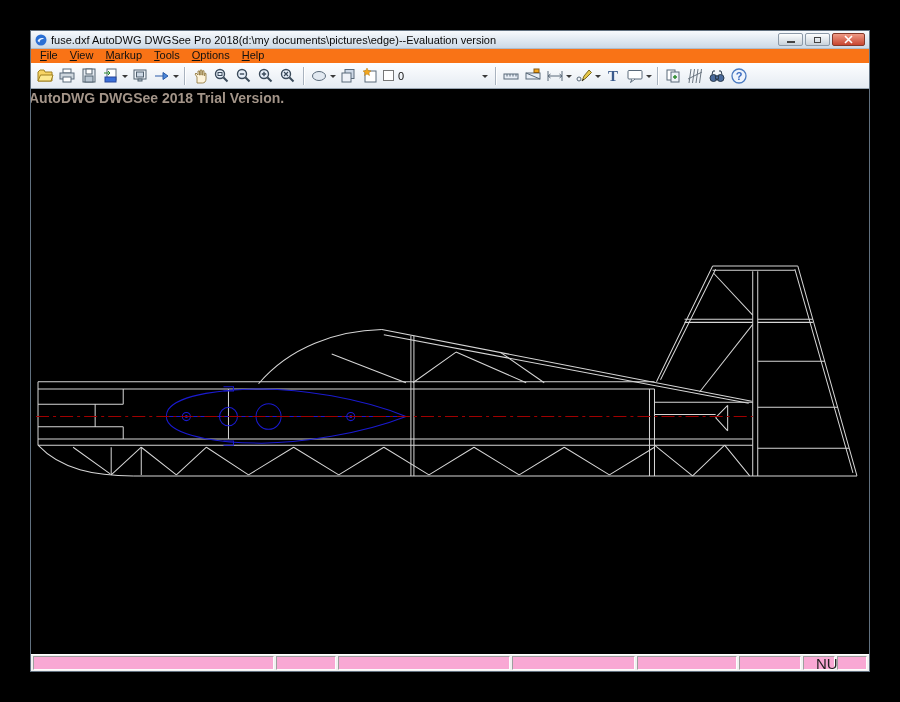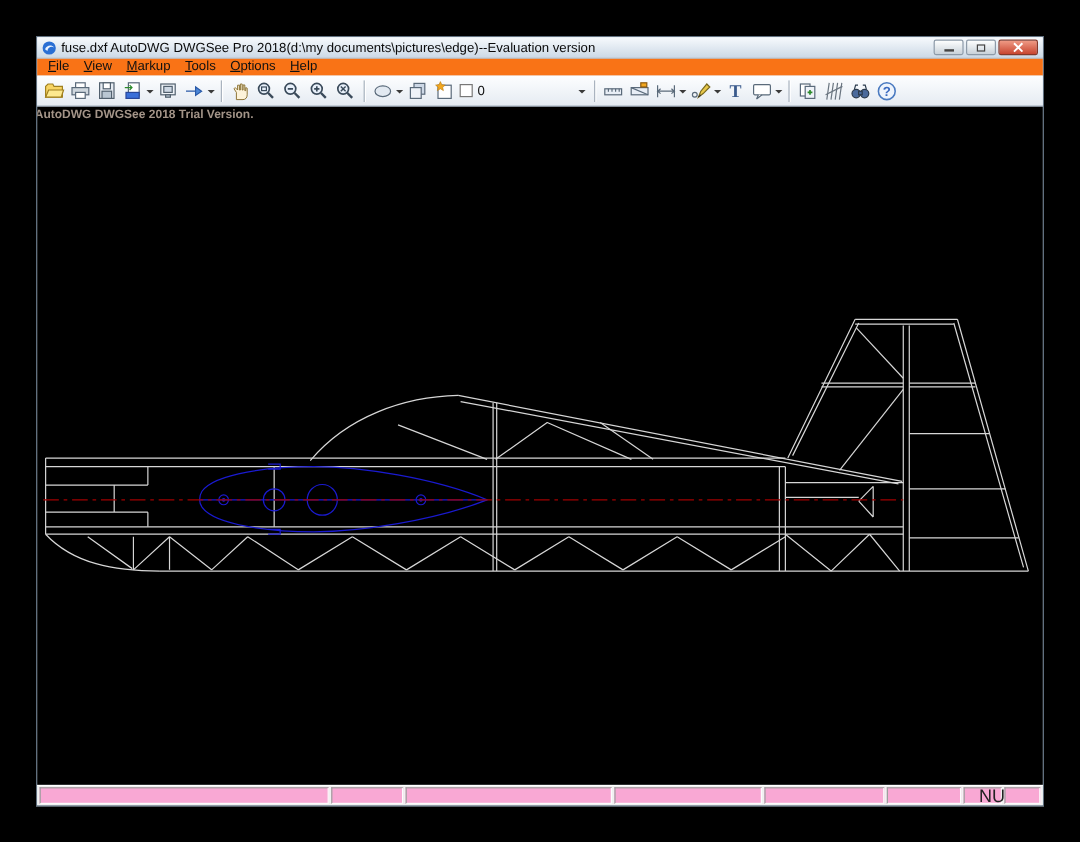--- a/index.html
+++ b/index.html
@@ -21,21 +21,21 @@
   .toolbar{height:25px;flex:0 0 25px;background:linear-gradient(#fdfeff,#e5ebf2);border-bottom:1px solid #97a4b1;display:flex;align-items:center;padding:0 3px;}
   .tbtn{width:22px;height:22px;display:flex;align-items:center;justify-content:center;flex:0 0 auto;}
   .caret{width:0;height:0;border:3px solid transparent;border-top:3px solid #3a3a3a;margin:5px 1px 0 0;flex:0 0 auto;}
   .sep{width:1px;height:18px;background:#a9b3bf;box-shadow:1px 0 0 #fff;margin:0 4px;flex:0 0 auto;}
   .layer-combo{display:flex;align-items:center;gap:4px;width:106px;height:18px;padding:0 2px;flex:0 0 auto;}
   .swatch{width:11px;height:11px;background:#fff;border:1px solid #777;box-sizing:border-box;}
   .layer-value{font-size:11px;color:#111;}
   .layer-combo .caret{margin-left:auto;}
   
   .canvas{flex:1 1 auto;position:relative;background:#000;overflow:hidden;}
-  .trial{position:absolute;left:-2px;top:1px;font-size:10px;font-weight:bold;color:#a39488;white-space:nowrap;}
+  .trial{position:absolute;left:-2px;top:1px;font-size:14px;font-weight:bold;color:#a39488;white-space:nowrap;}
   .drawing{position:absolute;left:0;top:0;width:100%;height:100%;}
   
   .tabbar{height:15px;flex:0 0 15px;background:#f0f0f0;display:flex;align-items:center;padding-left:2px;}
   .tab-arrow{width:14px;height:13px;margin-right:1px;background:#ececec;border:1px solid;border-color:#fdfdfd #6f6f6f #6f6f6f #fdfdfd;display:flex;align-items:center;justify-content:center;box-sizing:border-box;}
   .tri-l{width:0;height:0;border:3px solid transparent;border-right:4px solid #222;margin-right:2px;}
   .tri-r{width:0;height:0;border:3px solid transparent;border-left:4px solid #222;margin-left:2px;}
   .model-tab{position:relative;margin-left:7px;padding:0 13px;font-size:11px;font-weight:bold;color:#000;height:15px;line-height:14px;}
   .model-tab::before{content:'';position:absolute;left:3px;top:0;width:1px;height:15px;background:#222;transform:rotate(-18deg);}
   .model-tab::after{content:'';position:absolute;right:3px;top:0;width:1px;height:15px;background:#222;transform:rotate(18deg);}
   

